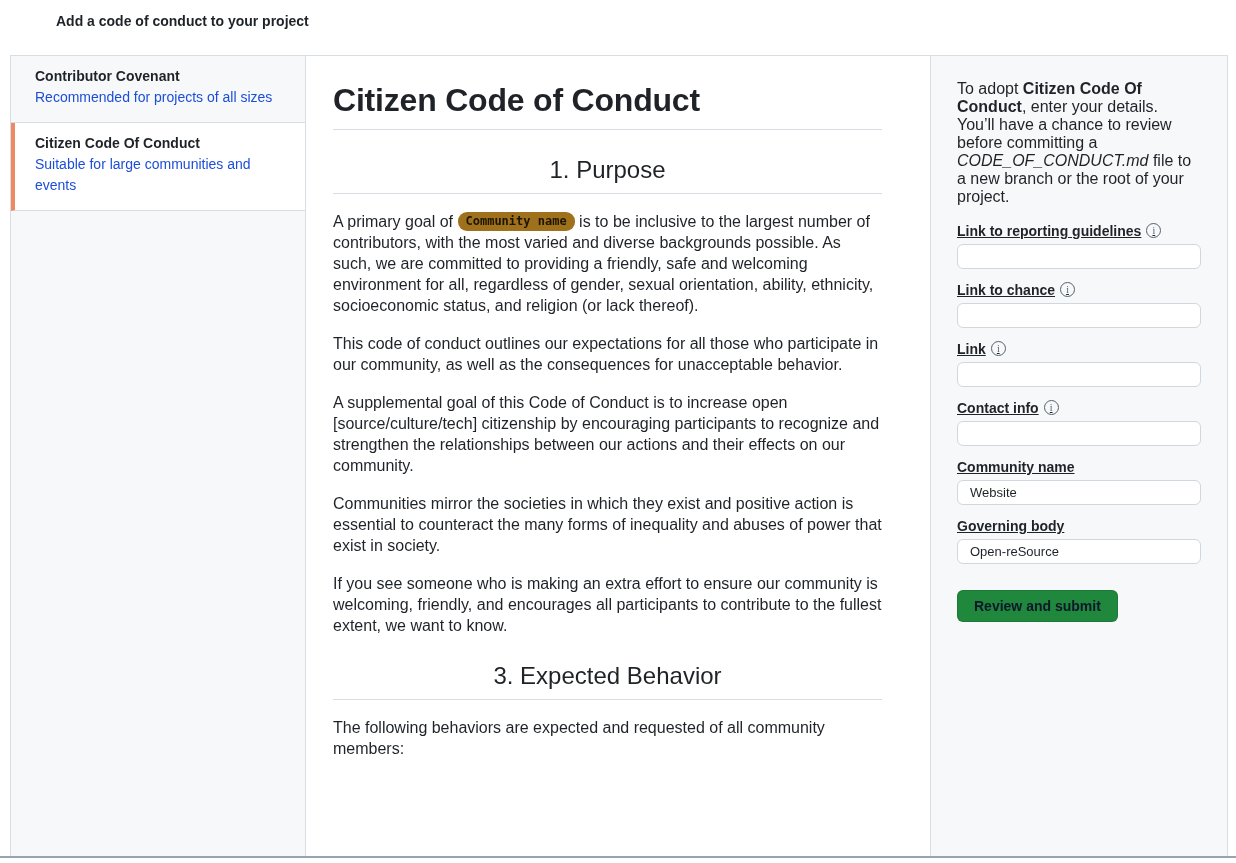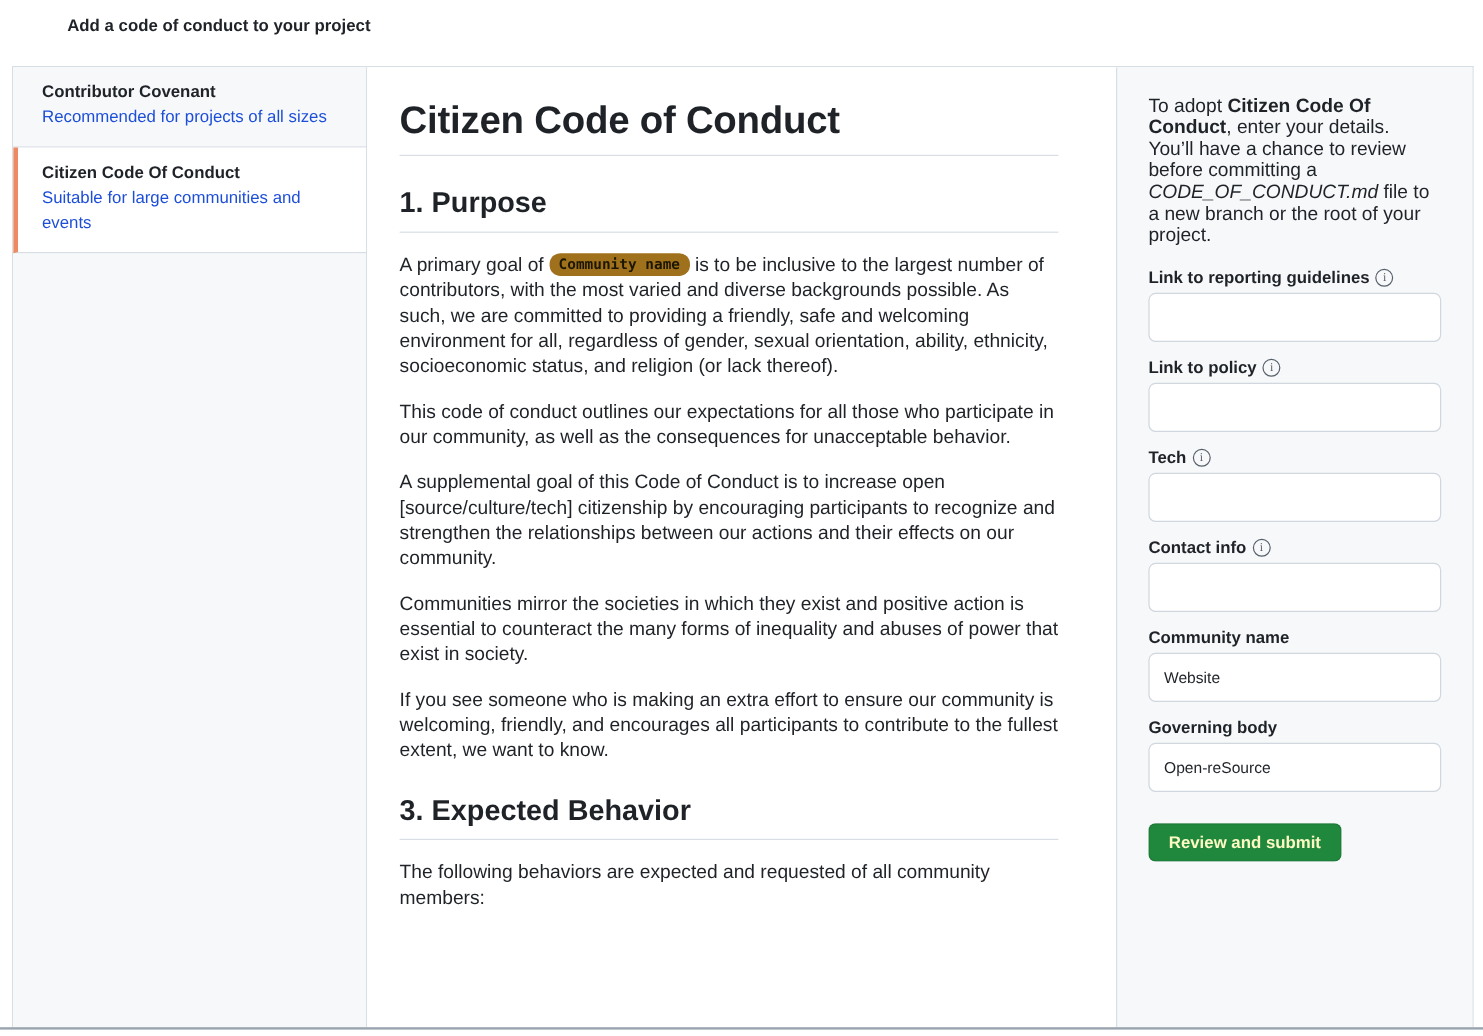--- a/index.html
+++ b/index.html
@@ -31,22 +31,22 @@
   .tpl-item .tpl-desc { font-size: 14px; line-height: 21px; color: #1d4ed8; }
 
   
   .preview { flex: 1; background: #ffffff; padding: 26px 48px 0 27px; overflow: hidden; }
   .preview-inner { max-width: 551px; }
   .doc-title {
     font-size: 32px; font-weight: bold; letter-spacing: -0.2px;
     padding-bottom: 10px; border-bottom: 1px solid #d8dee4;
   }
   .doc-h2 {
-    font-size: 24px; font-weight: bold;
-    margin-top: 26px; padding-bottom: 9px; border-bottom: 1px solid #d8dee4;
+    font-size: 24px; font-weight: normal;
+    margin-top: 26px; padding-bottom: 9px; border-bottom: 1px solid #d8dee4; text-align: center;
   }
   .preview p { font-size: 16px; line-height: 21px; margin-top: 17px; }
   .token {
     display: inline-block;
     font-family: "DejaVu Sans Mono", monospace;
     font-size: 12px; font-weight: bold;
     color: #1c1500;
     background: #a0711c;
     padding: 1px 8px 2px 8px;
     border-radius: 9px;
@@ -58,49 +58,49 @@
   .form-panel {
     width: 297px; flex: none;
     background: #f6f8fa;
     border-left: 1px solid #d8dee4;
     padding: 24px 28px 0 26px;
   }
   .form-intro { font-size: 16px; line-height: 18px; margin-bottom: 17px; }
   .form-intro .b { font-weight: bold; }
   .form-intro .i { font-style: italic; }
   .field-label {
-    display: flex; align-items: flex-end;
+    display: flex; align-items: flex-start;
     font-size: 14px; font-weight: bold;
-    margin-bottom: 5px; margin-top: 13px;
+    margin-bottom: 5px; margin-top: 13px; text-decoration: underline;
   }
   .field-label:first-of-type { margin-top: 0; }
   .info-icon {
     display: inline-flex; align-items: center; justify-content: center;
     width: 15px; height: 15px;
     border: 1px solid #57606a; border-radius: 50%;
     color: #57606a;
     font-size: 10px; font-weight: normal;
     font-family: "Liberation Serif", serif;
     margin-left: 5px;
     cursor: pointer;
   }
   .text-input {
-    width: 244px; height: 41px;
+    width: 244px; height: 25px;
     border: 1px solid #d0d7de; border-radius: 6px;
     background: #ffffff;
     padding: 0 12px;
     font-family: "Liberation Sans", sans-serif;
     font-size: 13px; color: #1f2328;
     outline: none;
   }
   .submit-btn {
     margin-top: 26px;
     height: 32px; padding: 0 16px;
     background: #1f883d;
-    color: #fef9c3;
+    color: #0f172a;
     border: 1px solid rgba(27,31,36,0.15);
     border-radius: 6px;
     font-family: "Liberation Sans", sans-serif;
     font-size: 14px; font-weight: bold;
     cursor: pointer;
   }
   .bottom-edge {
     position: absolute; left: 0; top: 856px;
     width: 1236px; height: 2px;
     background: #9aa4ae;
@@ -147,27 +147,27 @@
   <aside class="form-panel">
     <p class="form-intro"><span>To adopt </span><span class="b">Citizen Code Of Conduct</span><span>, enter your details. You’ll have a chance to review before committing a </span><span class="i">CODE_OF_CONDUCT.md</span><span> file to a new branch or the root of your project.</span></p>
 
     <div class="field-label">
       <span>Link to reporting guidelines</span>
       <span class="info-icon">i</span>
     </div>
     <input class="text-input" type="text" value="" style="">
 
     <div class="field-label">
-      <span>Link to policy</span>
+      <span>Link to chance</span>
       <span class="info-icon">i</span>
     </div>
     <input class="text-input" type="text" value="" style="">
 
     <div class="field-label">
-      <span>Tech</span>
+      <span>Link</span>
       <span class="info-icon">i</span>
     </div>
     <input class="text-input" type="text" value="" style="">
 
     <div class="field-label">
       <span>Contact info</span>
       <span class="info-icon">i</span>
     </div>
     <input class="text-input" type="text" value="" style="">
 

